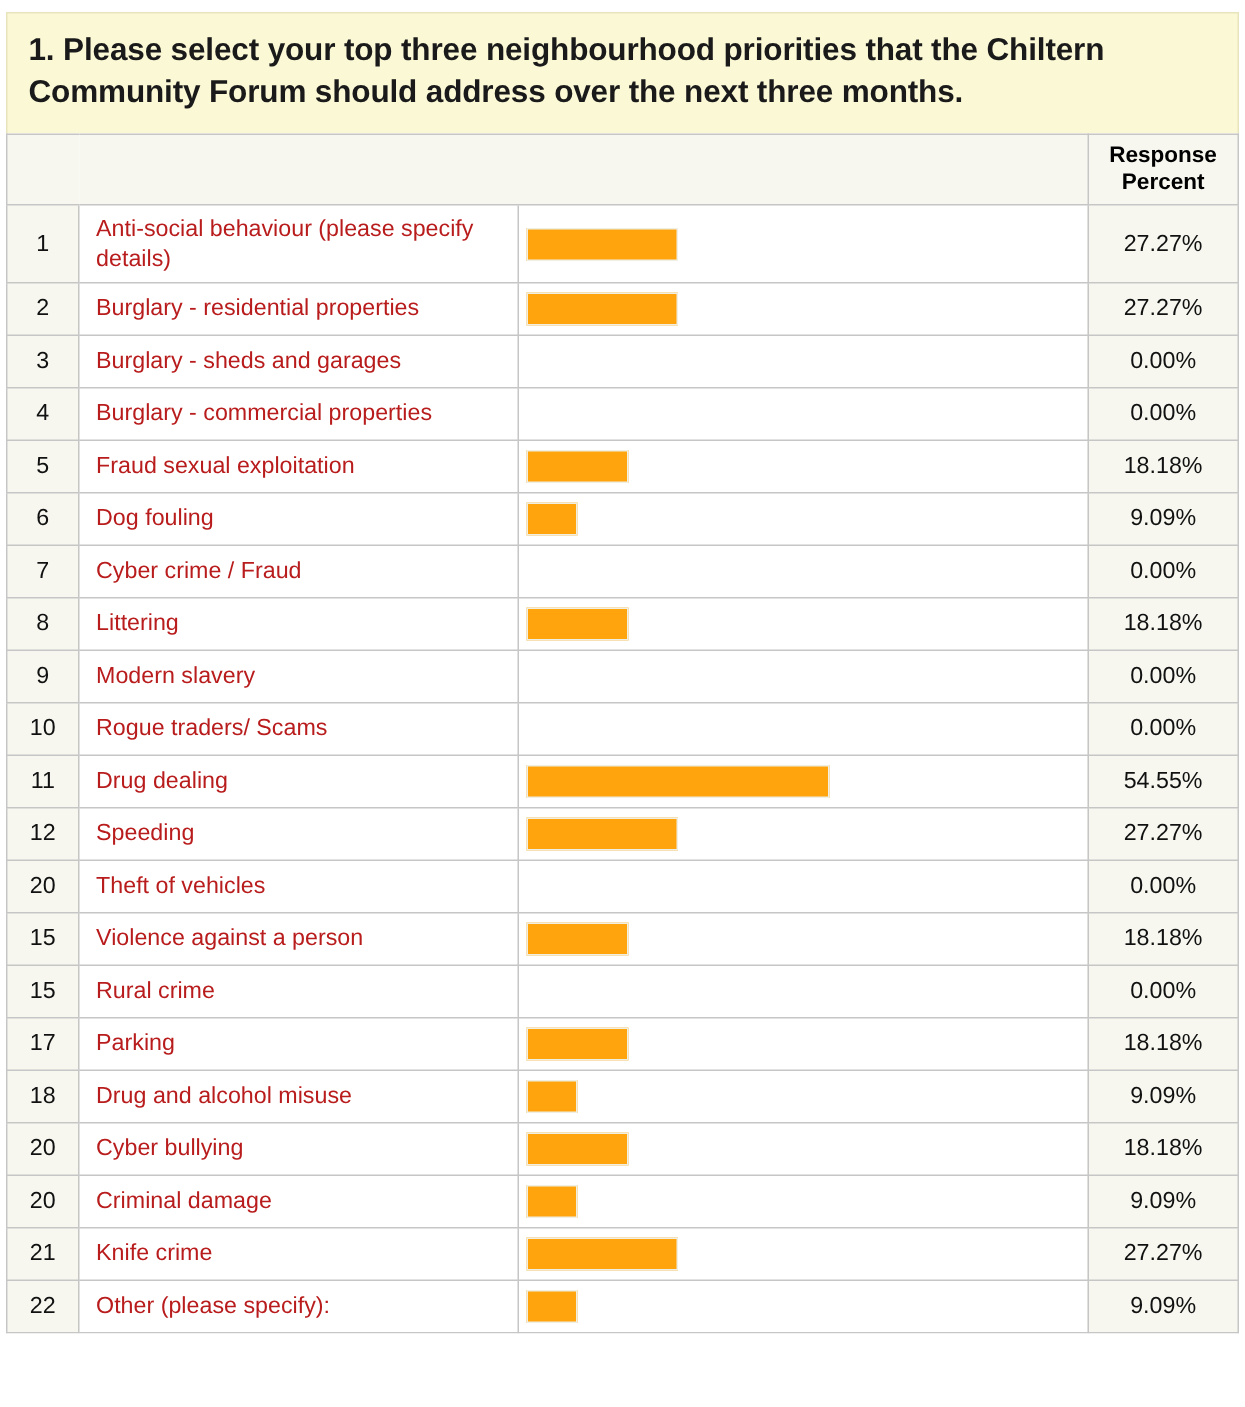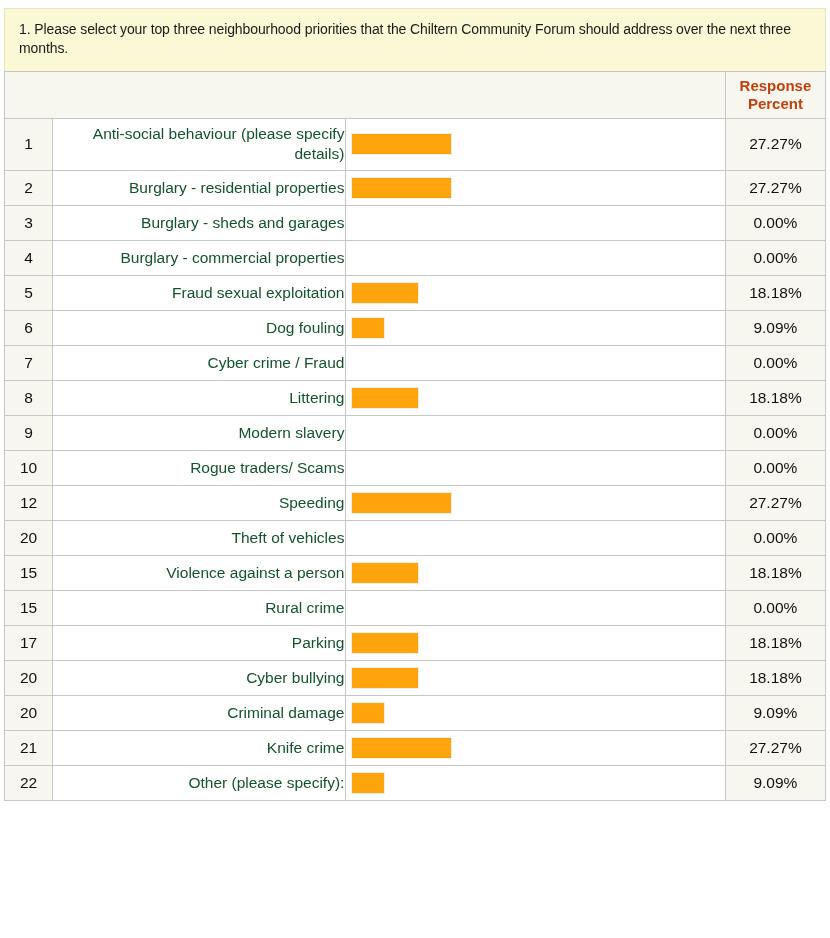--- a/index.html
+++ b/index.html
@@ -26,22 +26,22 @@
   
   .question-banner {
     margin: 8px 4px 0 4px;
     background: #fbf8d6;
     border: 1px solid #e8e4bb;
     border-bottom: none;
     padding: 11px 14px 13px 14px;
     box-sizing: border-box;
   }
   .question-text {
-    font-size: 14px;
-    font-weight: normal;
+    font-size: 21px;
+    font-weight: bold;
     line-height: 1.34;
     color: #1a1a1a;
     letter-spacing: -0.1px;
   }
 
   
   .results-table {
     margin: 0 4px;
     border-collapse: collapse;
     width: 822px;
@@ -62,21 +62,21 @@
   col.c-label  { width: 293px; }
   col.c-bar    { width: 379px; }
   col.c-pct    { width: 100px; }
 
   
   thead th {
     background: #f7f7f0;
     height: 46px;
     font-size: 15px;
     font-weight: bold;
-    color: #c2410c;
+    color: #000000;
     text-align: center;
     line-height: 1.2;
   }
   th.head-blank {
     background: #f7f7f0;
     border-right: none;
   }
   th.head-blank-mid {
     background: #f7f7f0;
     border-left: none;
@@ -96,25 +96,24 @@
   tbody tr.tall { height: 52px; }
 
   td.cell-num {
     background: #f7f7f0;
     text-align: center;
     font-size: 15.5px;
     color: #111111;
   }
   td.cell-label {
     background: #ffffff;
-    padding: 4px 1px 4px 11px;
+    padding: 4px 20px 4px 11px;
     font-size: 15.5px;
     line-height: 1.28;
-    color: #14532d;
-    text-align: right;
+    color: #b91c1c;
   }
   td.cell-bar {
     background: #ffffff;
     padding: 0 0 0 5px;
   }
   td.cell-pct {
     background: #f7f7f0;
     text-align: center;
     font-size: 15.5px;
     color: #111111;
@@ -250,20 +249,30 @@
         </tr>
         <tr>
           <td class="cell-num">10</td>
           <td class="cell-label">Rogue traders/ Scams</td>
           <td class="cell-bar">
             <span class="bar-track"></span>
           </td>
           <td class="cell-pct">0.00%</td>
         </tr>
         <tr>
+          <td class="cell-num">11</td>
+          <td class="cell-label">Drug dealing</td>
+          <td class="cell-bar">
+            <span class="bar-track">
+              <span class="bar-fill" style="width: 201.835px; background: rgb(255, 164, 12);"></span>
+            </span>
+          </td>
+          <td class="cell-pct">54.55%</td>
+        </tr>
+        <tr>
           <td class="cell-num">12</td>
           <td class="cell-label">Speeding</td>
           <td class="cell-bar">
             <span class="bar-track">
               <span class="bar-fill" style="width: 100.899px; background: rgb(255, 164, 12);"></span>
             </span>
           </td>
           <td class="cell-pct">27.27%</td>
         </tr>
         <tr>
@@ -296,20 +305,30 @@
           <td class="cell-num">17</td>
           <td class="cell-label">Parking</td>
           <td class="cell-bar">
             <span class="bar-track">
               <span class="bar-fill" style="width: 67.266px; background: rgb(255, 164, 12);"></span>
             </span>
           </td>
           <td class="cell-pct">18.18%</td>
         </tr>
         <tr>
+          <td class="cell-num">18</td>
+          <td class="cell-label">Drug and alcohol misuse</td>
+          <td class="cell-bar">
+            <span class="bar-track">
+              <span class="bar-fill" style="width: 33.633px; background: rgb(255, 164, 12);"></span>
+            </span>
+          </td>
+          <td class="cell-pct">9.09%</td>
+        </tr>
+        <tr>
           <td class="cell-num">20</td>
           <td class="cell-label">Cyber bullying</td>
           <td class="cell-bar">
             <span class="bar-track">
               <span class="bar-fill" style="width: 67.266px; background: rgb(255, 164, 12);"></span>
             </span>
           </td>
           <td class="cell-pct">18.18%</td>
         </tr>
         <tr>

